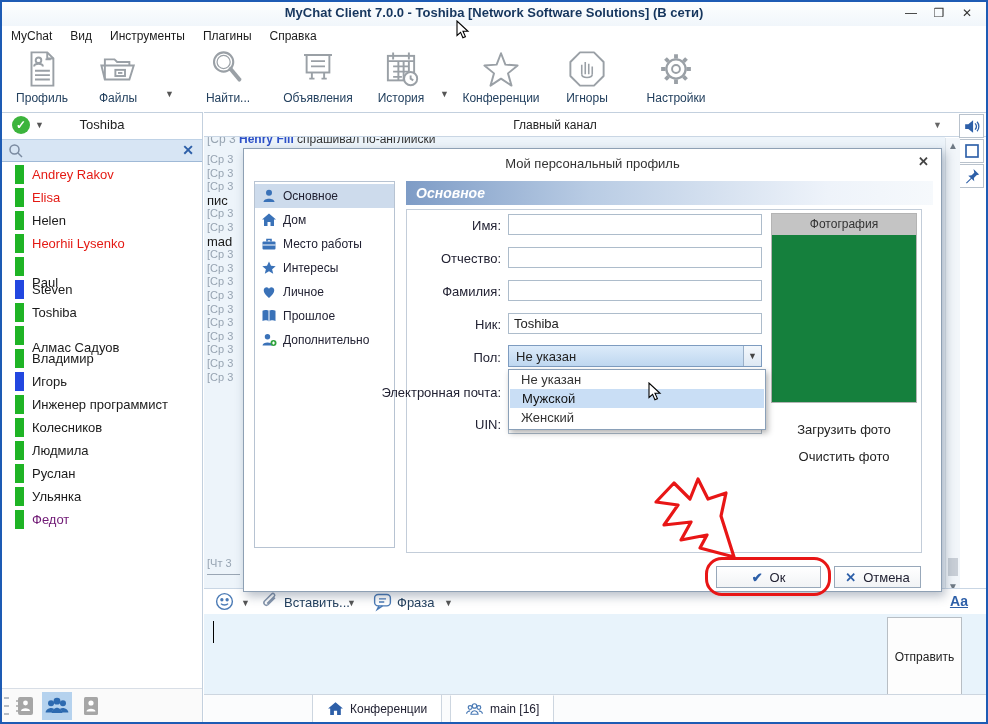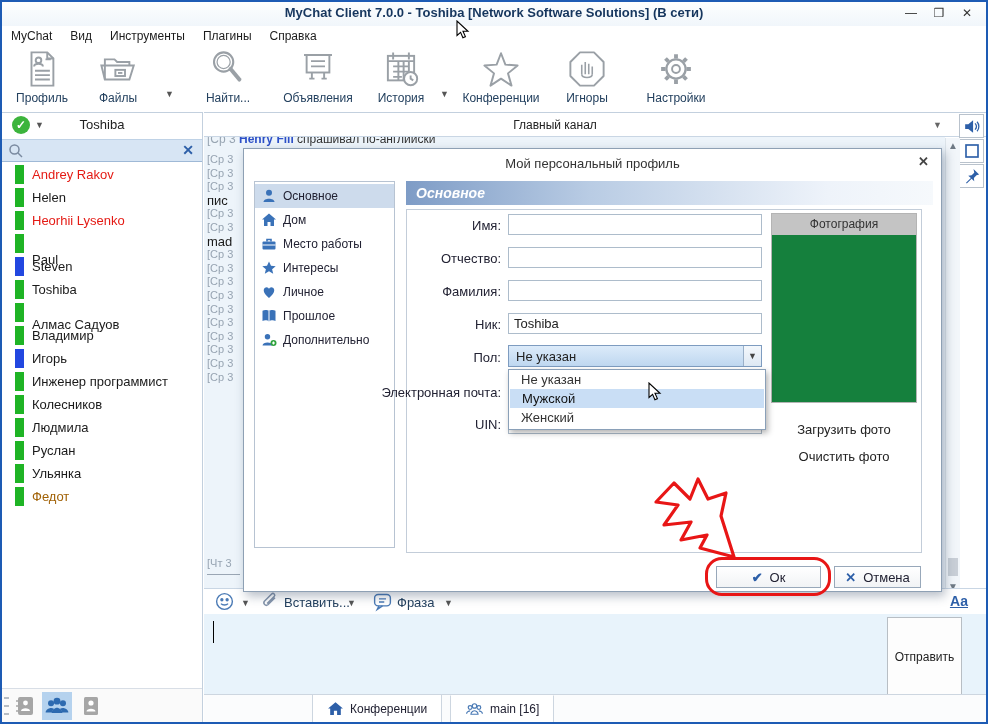--- a/index.html
+++ b/index.html
@@ -207,20 +207,24 @@
         </svg>
       <span class="search-clear">✕</span>
     </div>
     <div class="contactlist">
         <div class="contact">
           <span class="cbar" style="background: rgb(31, 180, 37);"></span>
           <span class="cname" style="color: rgb(228, 26, 20);">Andrey Rakov</span>
         </div>
         <div class="contact">
           <span class="cbar" style="background: rgb(31, 180, 37);"></span>
+          <span class="cname" style="color: rgb(228, 26, 20);">Elisa</span>
+        </div>
+        <div class="contact">
+          <span class="cbar" style="background: rgb(31, 180, 37);"></span>
           <span class="cname" style="color: rgb(26, 26, 26);">Helen</span>
         </div>
         <div class="contact">
           <span class="cbar" style="background: rgb(31, 180, 37);"></span>
           <span class="cname" style="color: rgb(228, 26, 20);">Heorhii Lysenko</span>
         </div>
         <div class="contact">
           <span class="cbar" style="background: rgb(31, 180, 37);"></span>
           <span class="cname" style="color: rgb(26, 26, 26); margin-top: 32px;">Paul</span>
         </div>
@@ -259,21 +263,21 @@
         <div class="contact">
           <span class="cbar" style="background: rgb(31, 180, 37);"></span>
           <span class="cname" style="color: rgb(26, 26, 26);">Руслан</span>
         </div>
         <div class="contact">
           <span class="cbar" style="background: rgb(31, 180, 37);"></span>
           <span class="cname" style="color: rgb(26, 26, 26);">Ульянка</span>
         </div>
         <div class="contact">
           <span class="cbar" style="background: rgb(31, 180, 37);"></span>
-          <span class="cname" style="color: #a16207;">Федот</span>
+          <span class="cname" style="color: #701a75;">Федот</span>
         </div>
       </div>
     <div class="lp-bottom">
       <div class="grip">
           <i></i>
           <i></i>
           <i></i>
         </div>
       <div class="lpb-ico" style="left:8px;">
         <svg width="24" height="24" viewBox="0 0 24 24" fill="#a6a6a6">

